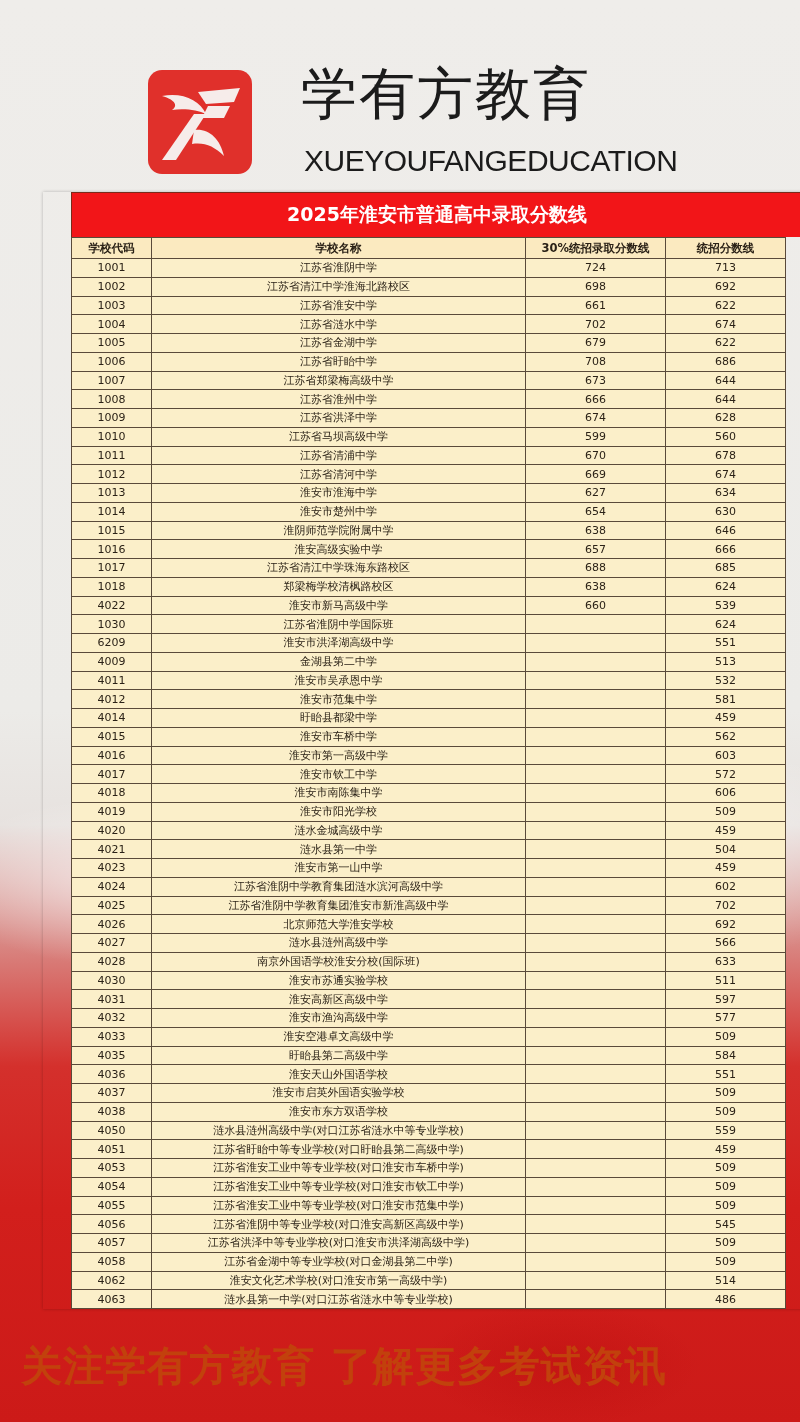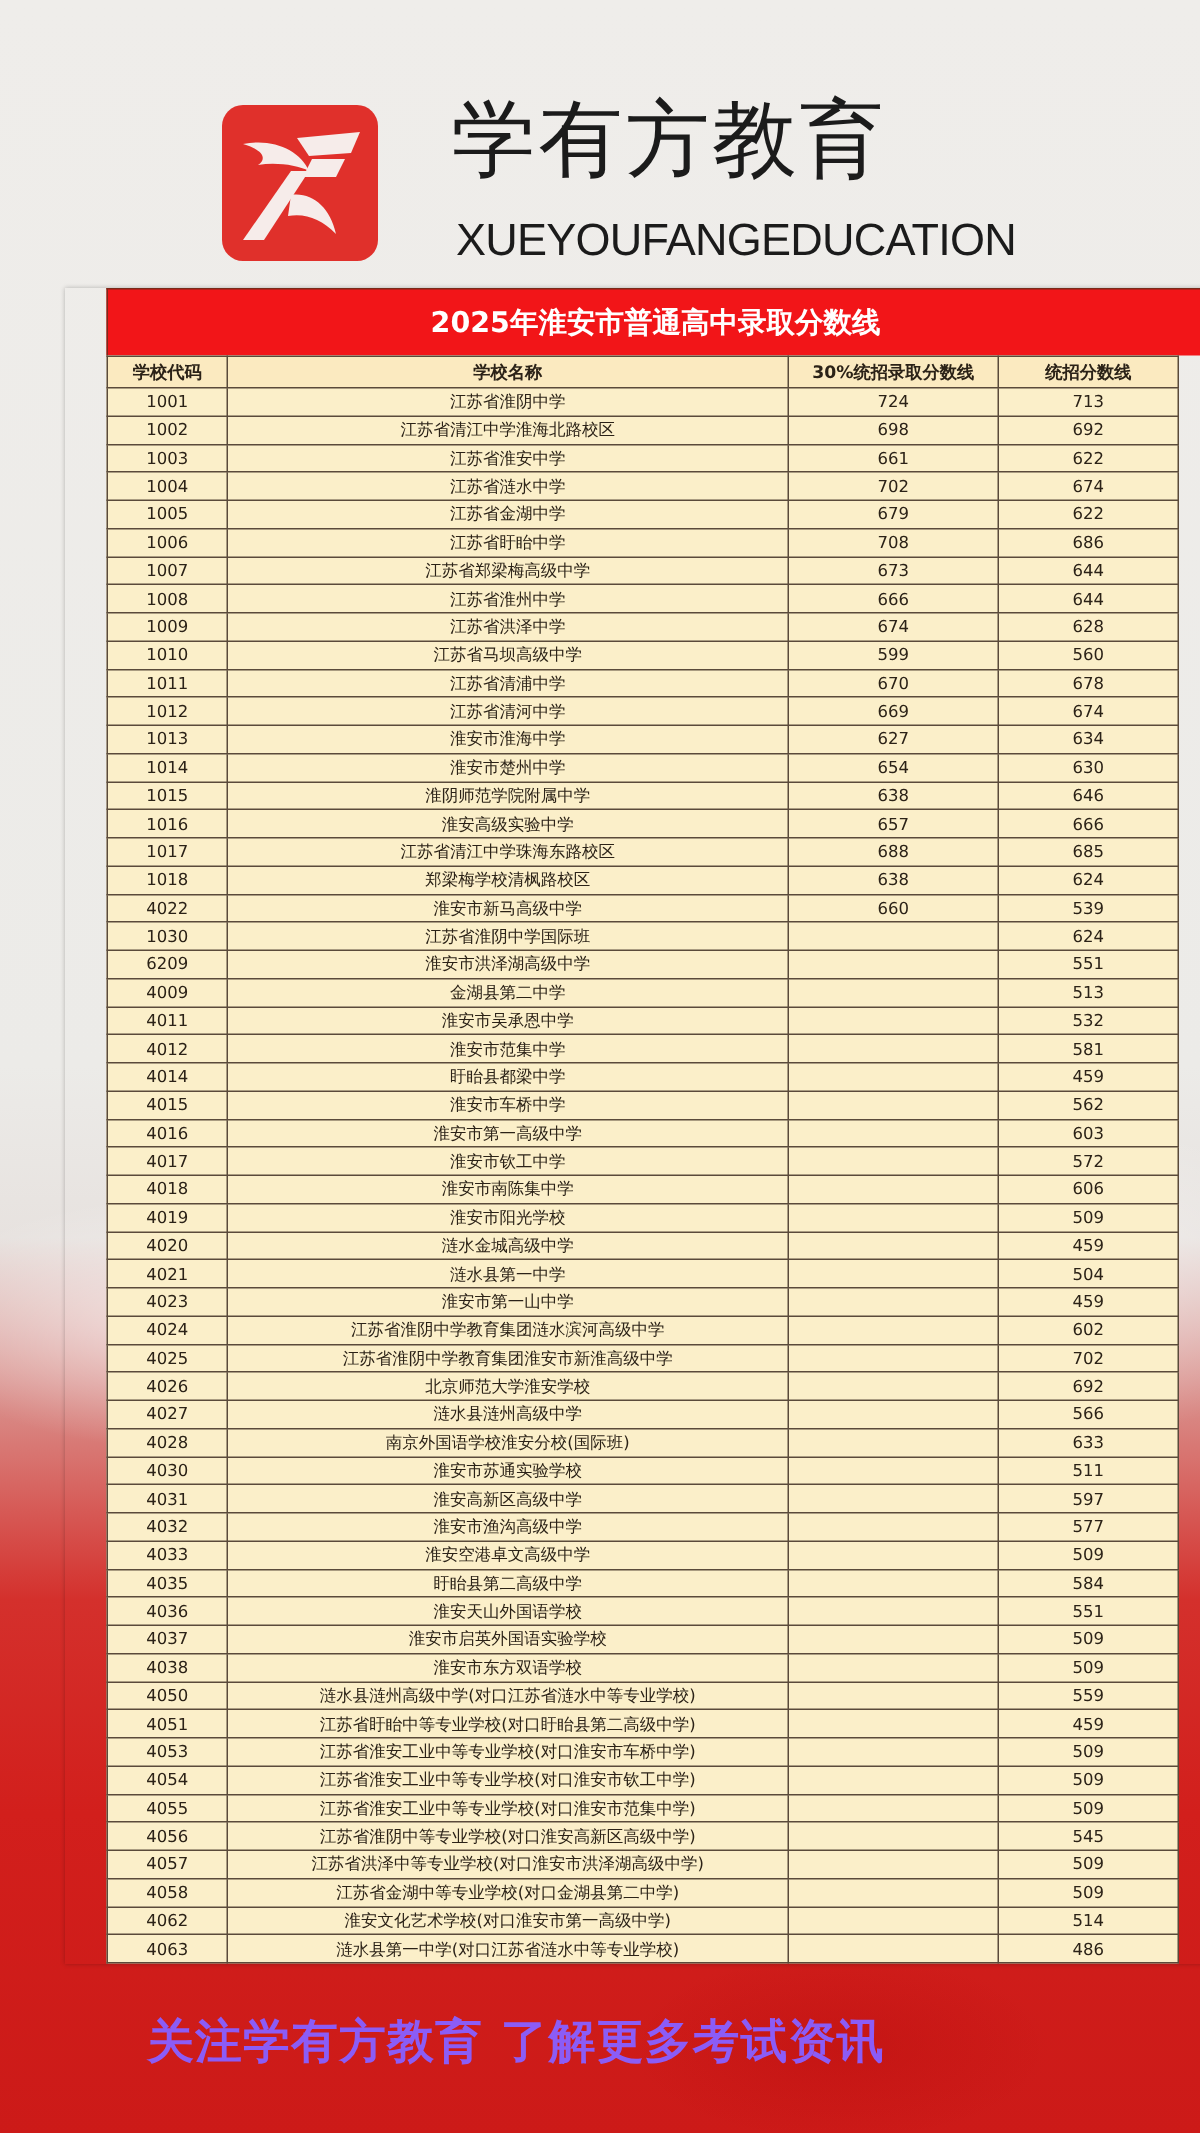--- a/index.html
+++ b/index.html
@@ -42,21 +42,21 @@
   table { border-collapse:collapse; width:714px; table-layout:fixed; background:#fbefc9; }
   col.c1 { width:80px; } col.c2 { width:374px; } col.c3 { width:140px; } col.c4 { width:120px; }
   th, td {
     border:1px solid #5a4a3a; text-align:center; padding:0; white-space:nowrap; overflow:hidden;
     color:#2b2217;
   }
   th { height:20px; font-size:11.5px; font-weight:bold; background:#fbeac0;text-align:center; }
   td { height:17.75px; font-size:11px; line-height:17px; }
   .footer-slogan {
     position:absolute; left:0; top:1346px; width:688px; text-align:center;
-    font-size:31px; font-weight:bold; color:#8b5cf6; letter-spacing:1px; line-height:1;
+    font-size:41px; font-weight:bold; color:#c2410c; letter-spacing:1px; line-height:1;
     font-family:"DejaVu Sans",sans-serif;
   }
 </style>
 </head>
 <body>
 
 <div class="paper-tex"></div>
 
 <div class="logo">
   <svg viewBox="0 0 104 104">

